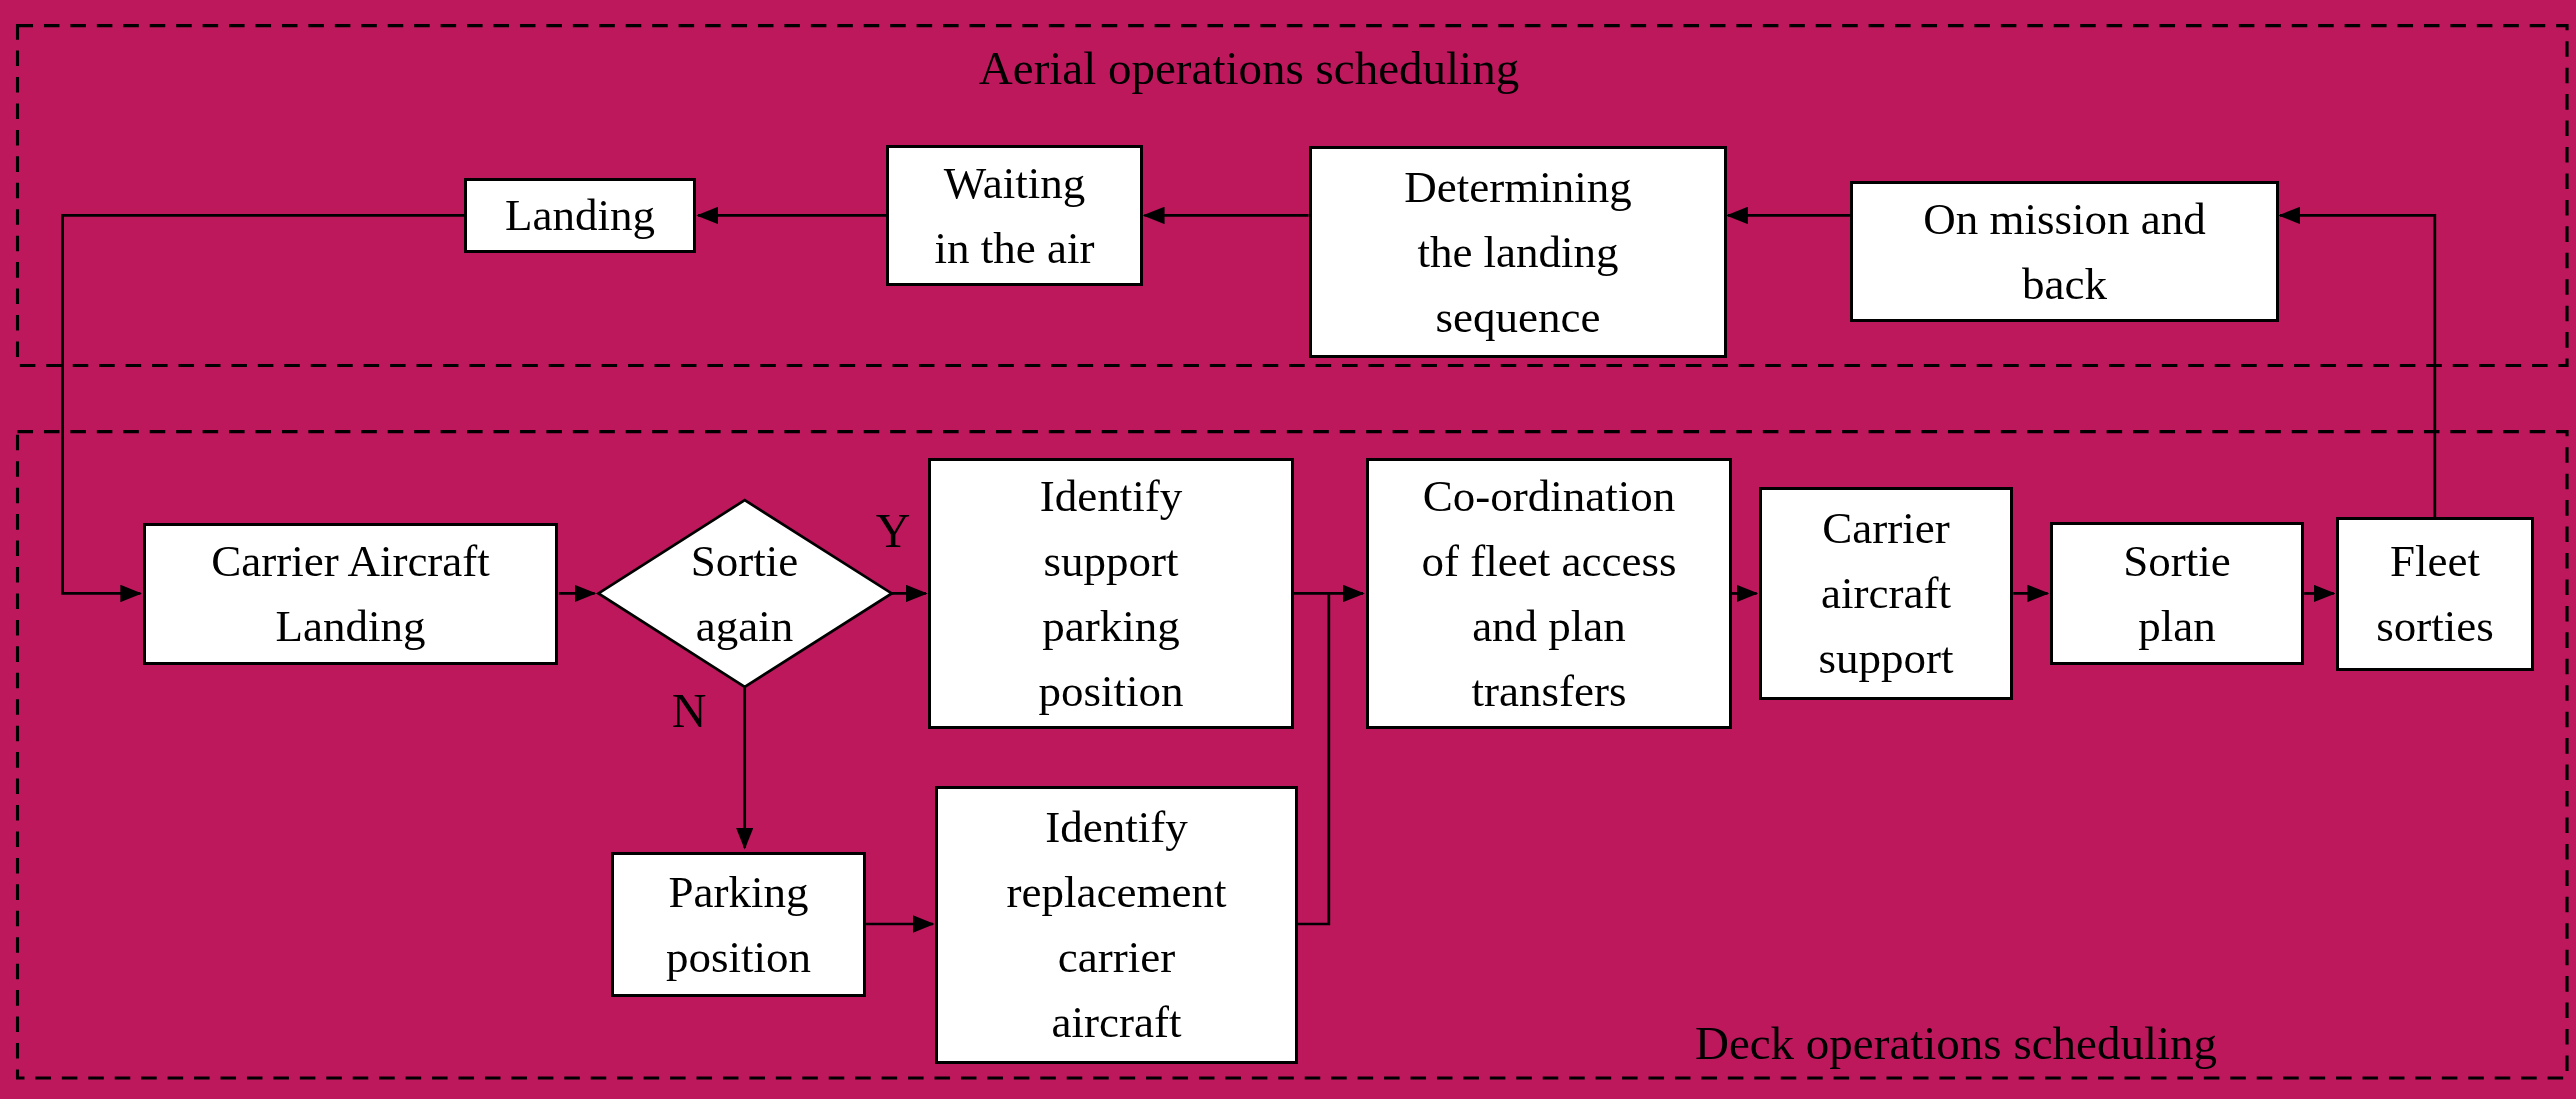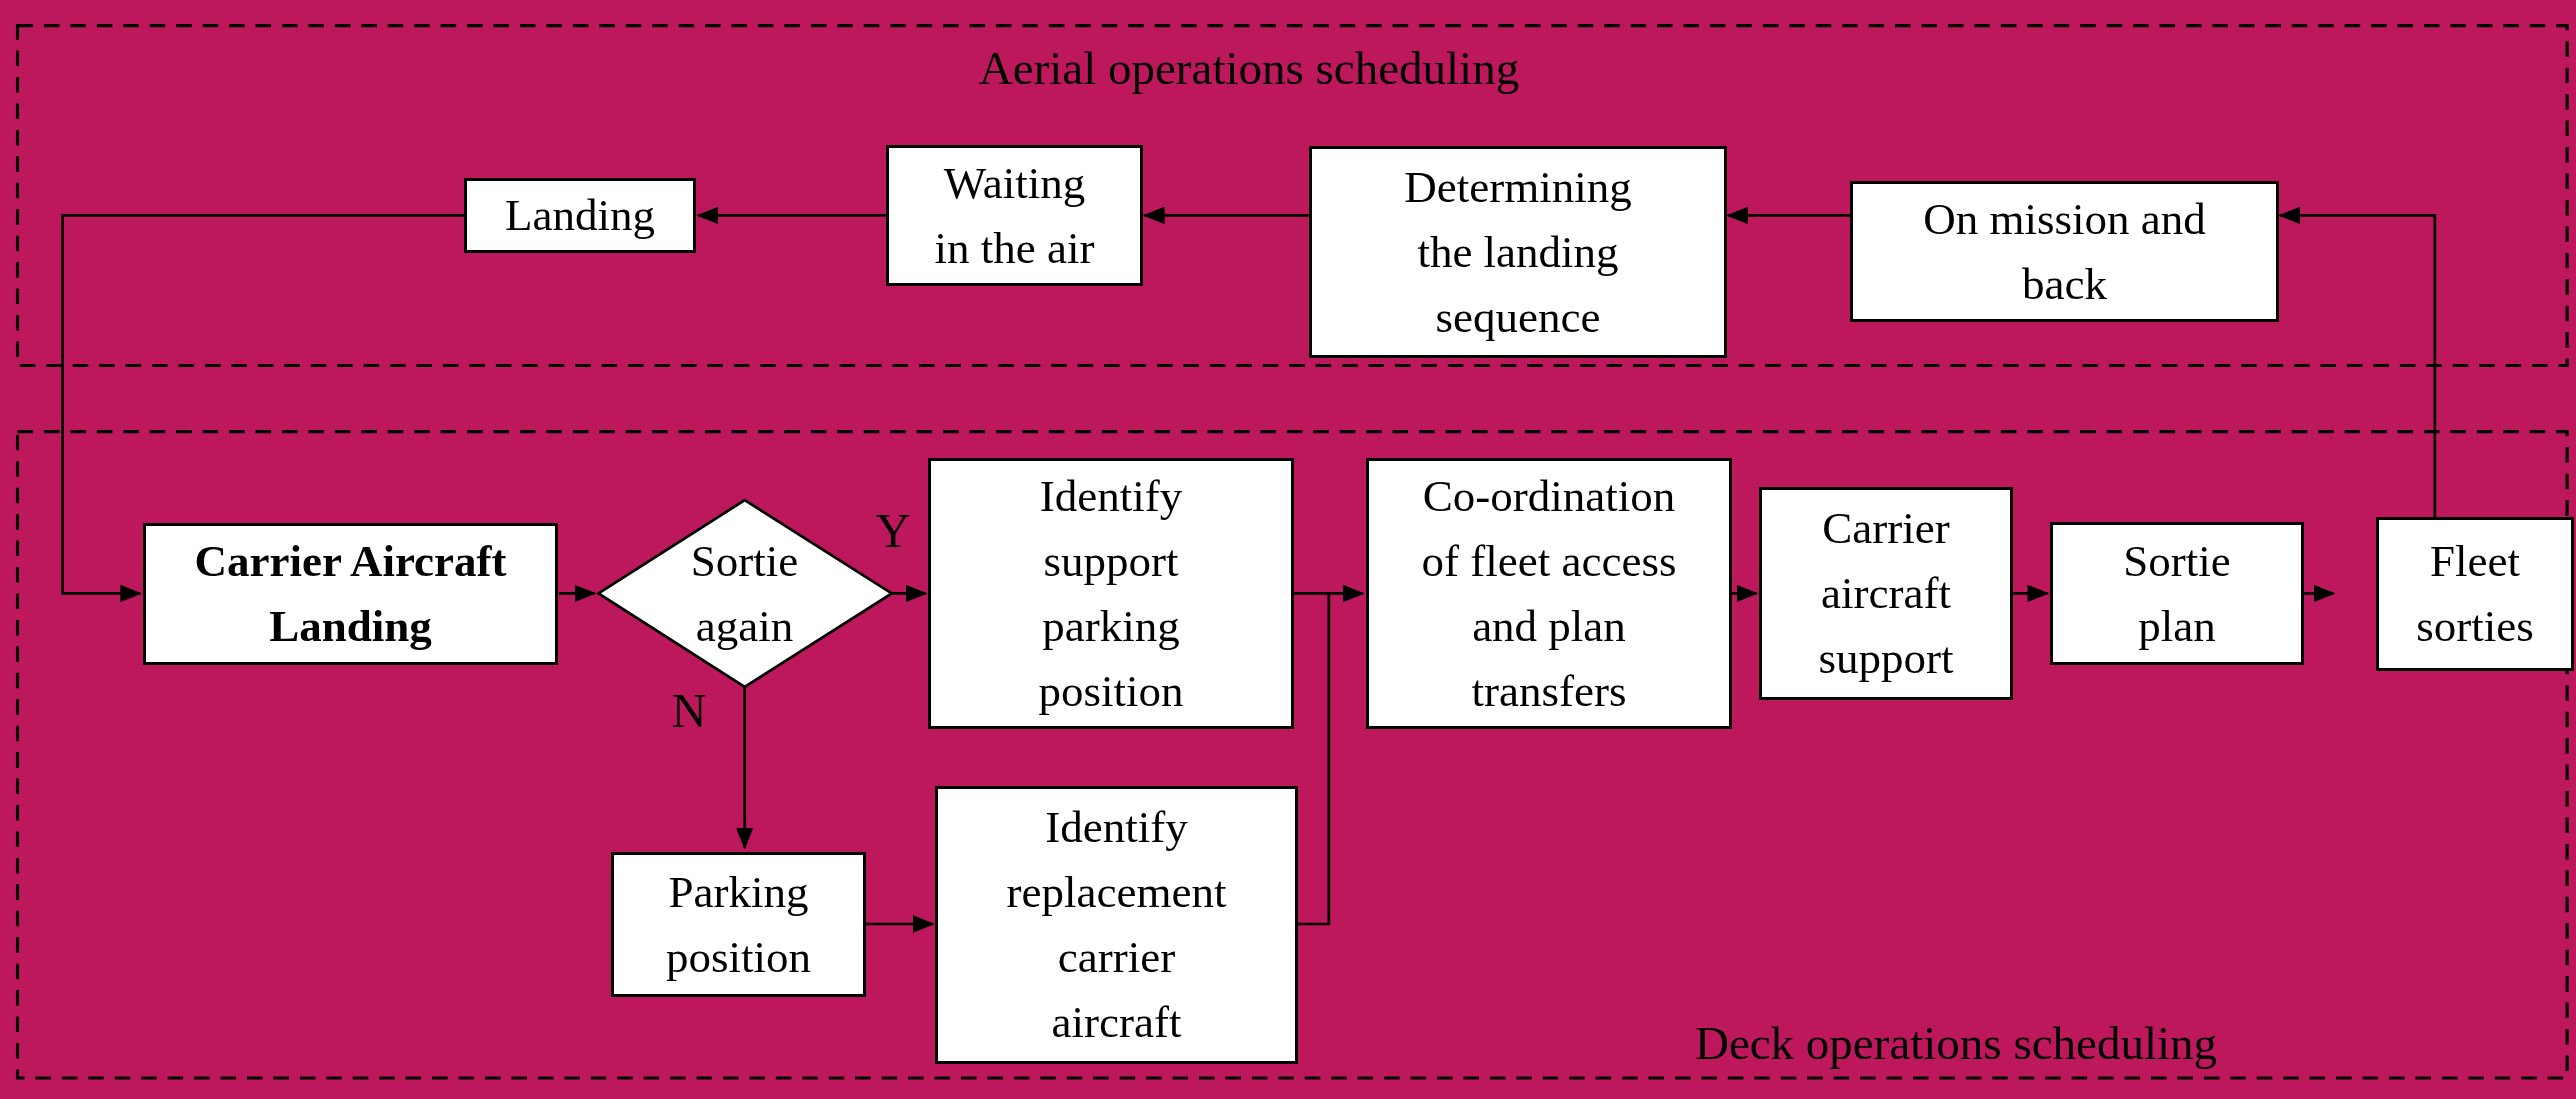--- a/index.html
+++ b/index.html
@@ -107,21 +107,21 @@
   <div class="box" style="left:1309px; top:110px; width:418px; height:212px;margin-top:36px;">
     <span class="box-label">Determining
 the landing
 sequence</span>
   </div>
   <div class="box" style="left:1850px; top:145px; width:429px; height:141px;margin-top:36px;">
     <span class="box-label">On mission and
 back</span>
   </div>
 
-  <div class="box" style="left:143px; top:523px; width:415px; height:142px;font-weight:bold;">
+  <div class="box" style="left:143px; top:523px; width:415px; height:142px;">
     <span class="box-label">Carrier Aircraft
 Landing</span>
   </div>
 
   <div class="diamond-label" style="left:598px; top:500px; width:293px; height:187px;">
     <span class="diamond-label-text">Sortie
 again</span>
   </div>
 
   <div class="box" style="left:928px; top:458px; width:366px; height:271px;">
@@ -138,21 +138,21 @@
   </div>
   <div class="box" style="left:1759px; top:487px; width:254px; height:213px;">
     <span class="box-label">Carrier
 aircraft
 support</span>
   </div>
   <div class="box" style="left:2050px; top:522px; width:254px; height:143px;">
     <span class="box-label">Sortie
 plan</span>
   </div>
-  <div class="box" style="left:2336px; top:517px; width:198px; height:154px;margin-left:40px;">
+  <div class="box" style="left:2336px; top:517px; width:198px; height:154px;">
     <span class="box-label">Fleet
 sorties</span>
   </div>
   <div class="box" style="left:611px; top:852px; width:255px; height:145px;">
     <span class="box-label">Parking
 position</span>
   </div>
   <div class="box" style="left:935px; top:786px; width:363px; height:278px;">
     <span class="box-label">Identify
 replacement

